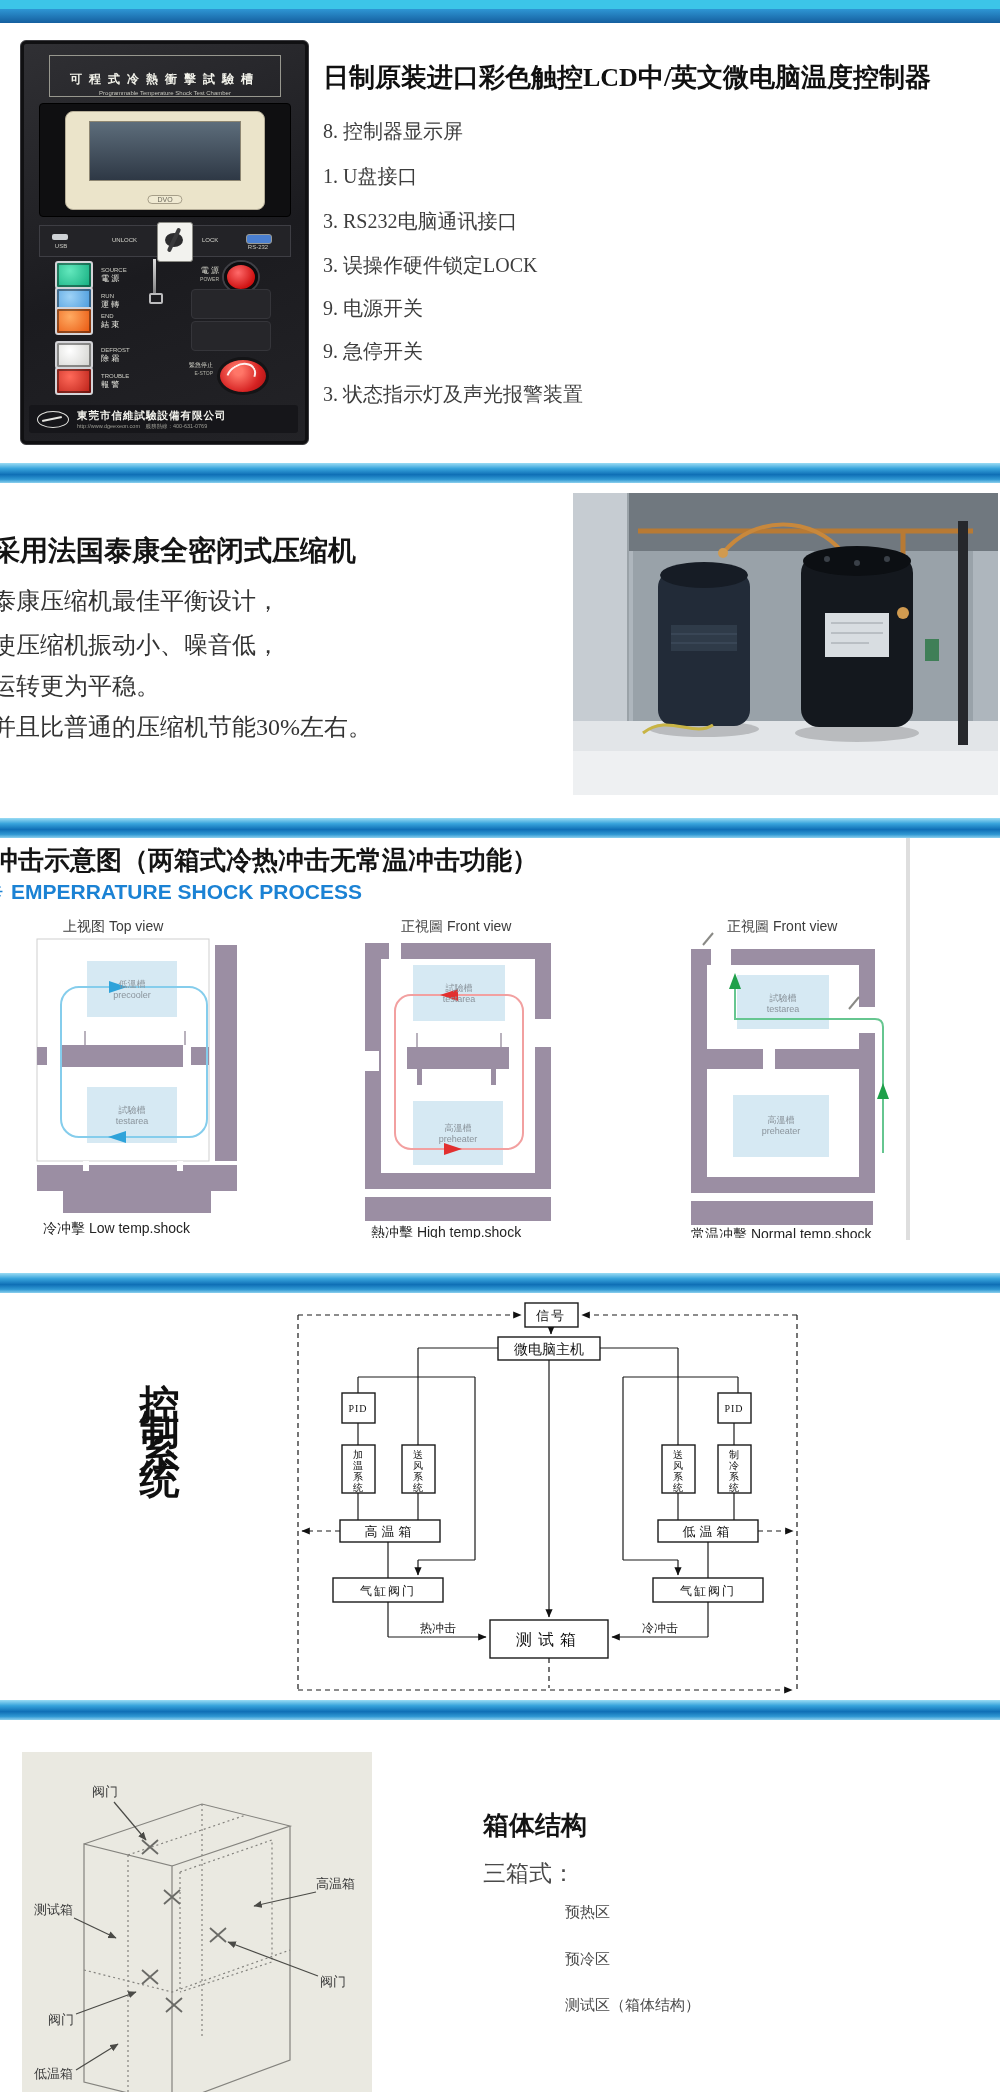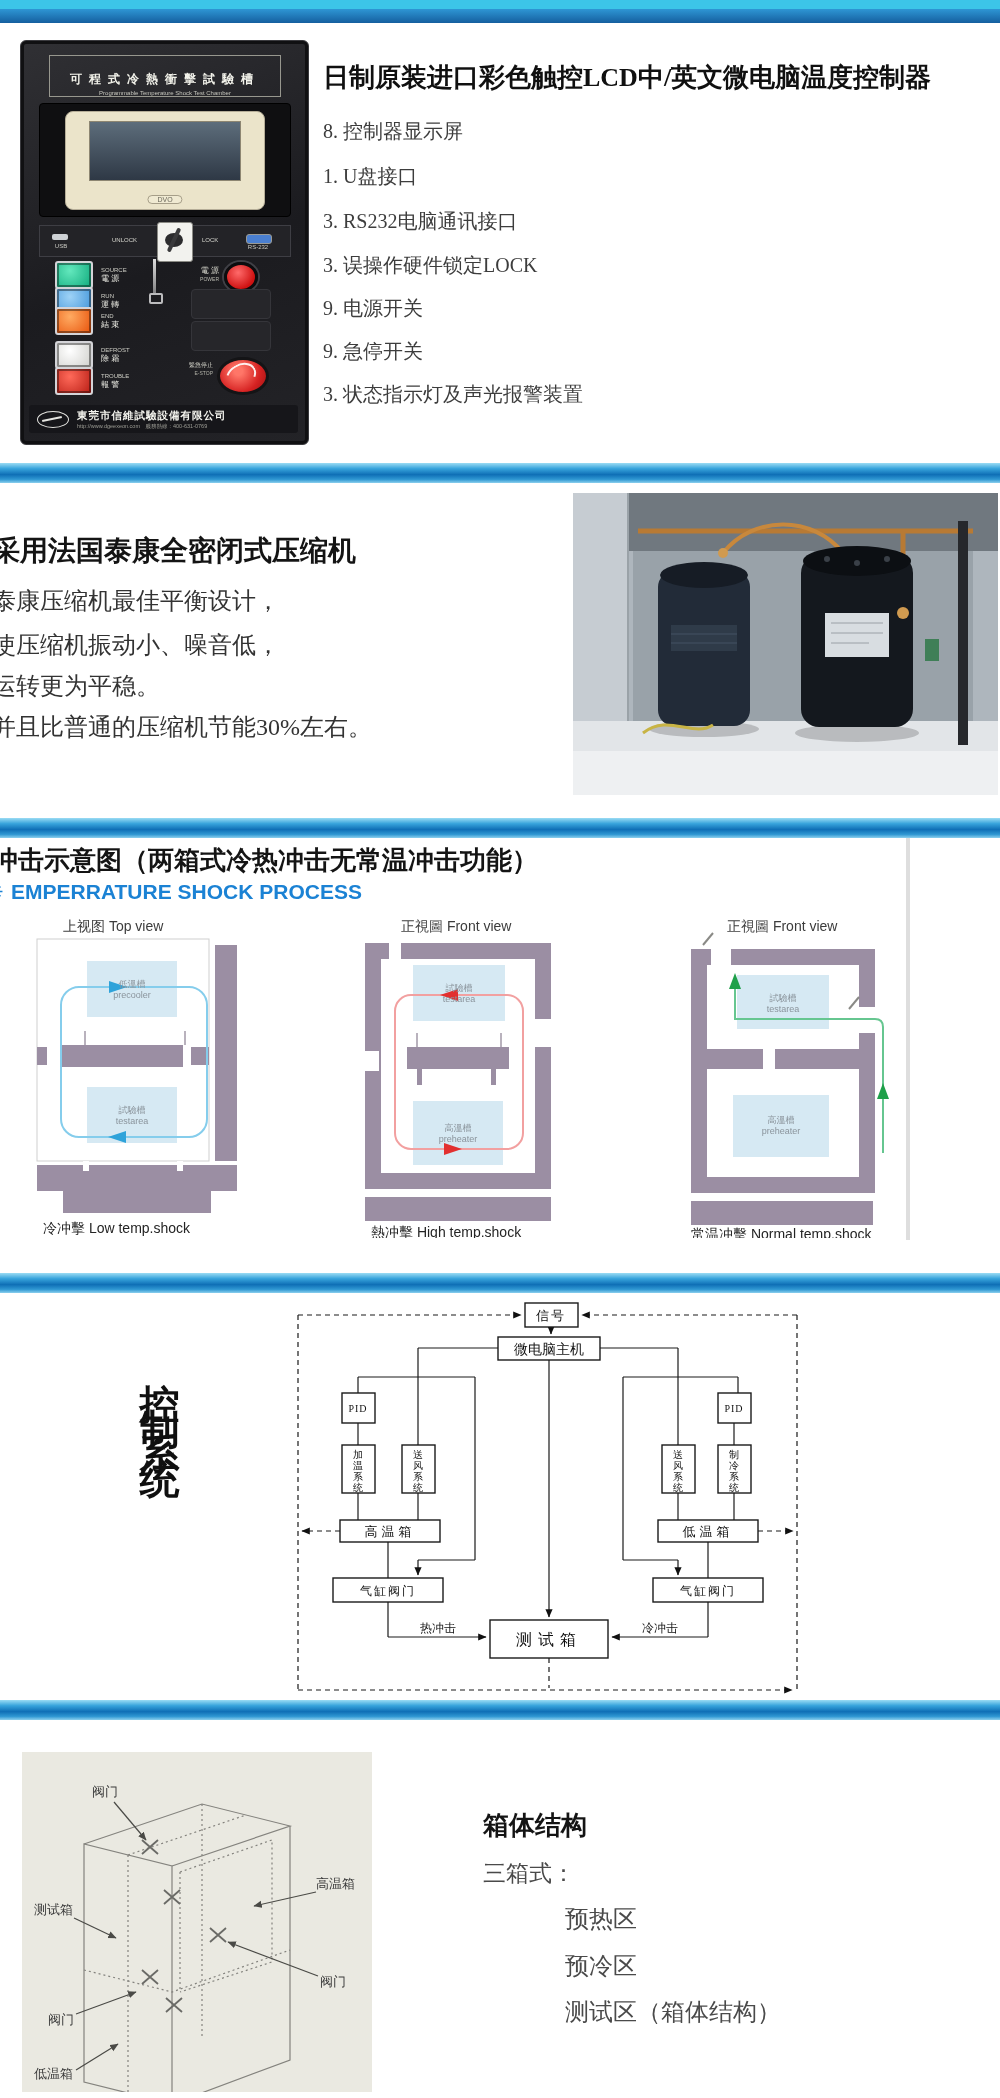--- a/index.html
+++ b/index.html
@@ -106,21 +106,21 @@
   .flow text{font-family:"Liberation Serif",serif;fill:#111;}
 
   
   .s5 .wire{stroke:#84837e;stroke-width:1.2;fill:none;}
   .s5 .dot{stroke:#84837e;stroke-width:1.2;fill:none;stroke-dasharray:2 3;}
   .s5 .fan{stroke:#6a6a66;stroke-width:1.8;}
   .s5 .lead{stroke:#4a4a46;stroke-width:1.2;fill:none;}
   .s5 text{font-family:"Liberation Sans",sans-serif;font-size:13px;fill:#3a3a3a;}
   .s5-heading{left:483px;top:1808px;font-family:"Liberation Serif",serif;font-size:26px;font-weight:bold;color:#141414;}
   .s5-sub{left:483px;top:1858px;font-family:"Liberation Serif",serif;font-size:23px;color:#4a4a4a;}
-  .s5-item{left:565px;font-family:"Liberation Serif",serif;font-size:24px;color:#4a4a4a;white-space:nowrap;}
+  .s5-item{left:565px;font-family:"Liberation Serif",serif;font-size:15px;color:#4a4a4a;white-space:nowrap;}
 </style>
 </head>
 <body>
 
 <div class="page">
 
   <div class="abs bar-cyan"></div>
   <div class="abs bar-blue"></div>
 
   <div class="abs panel">

